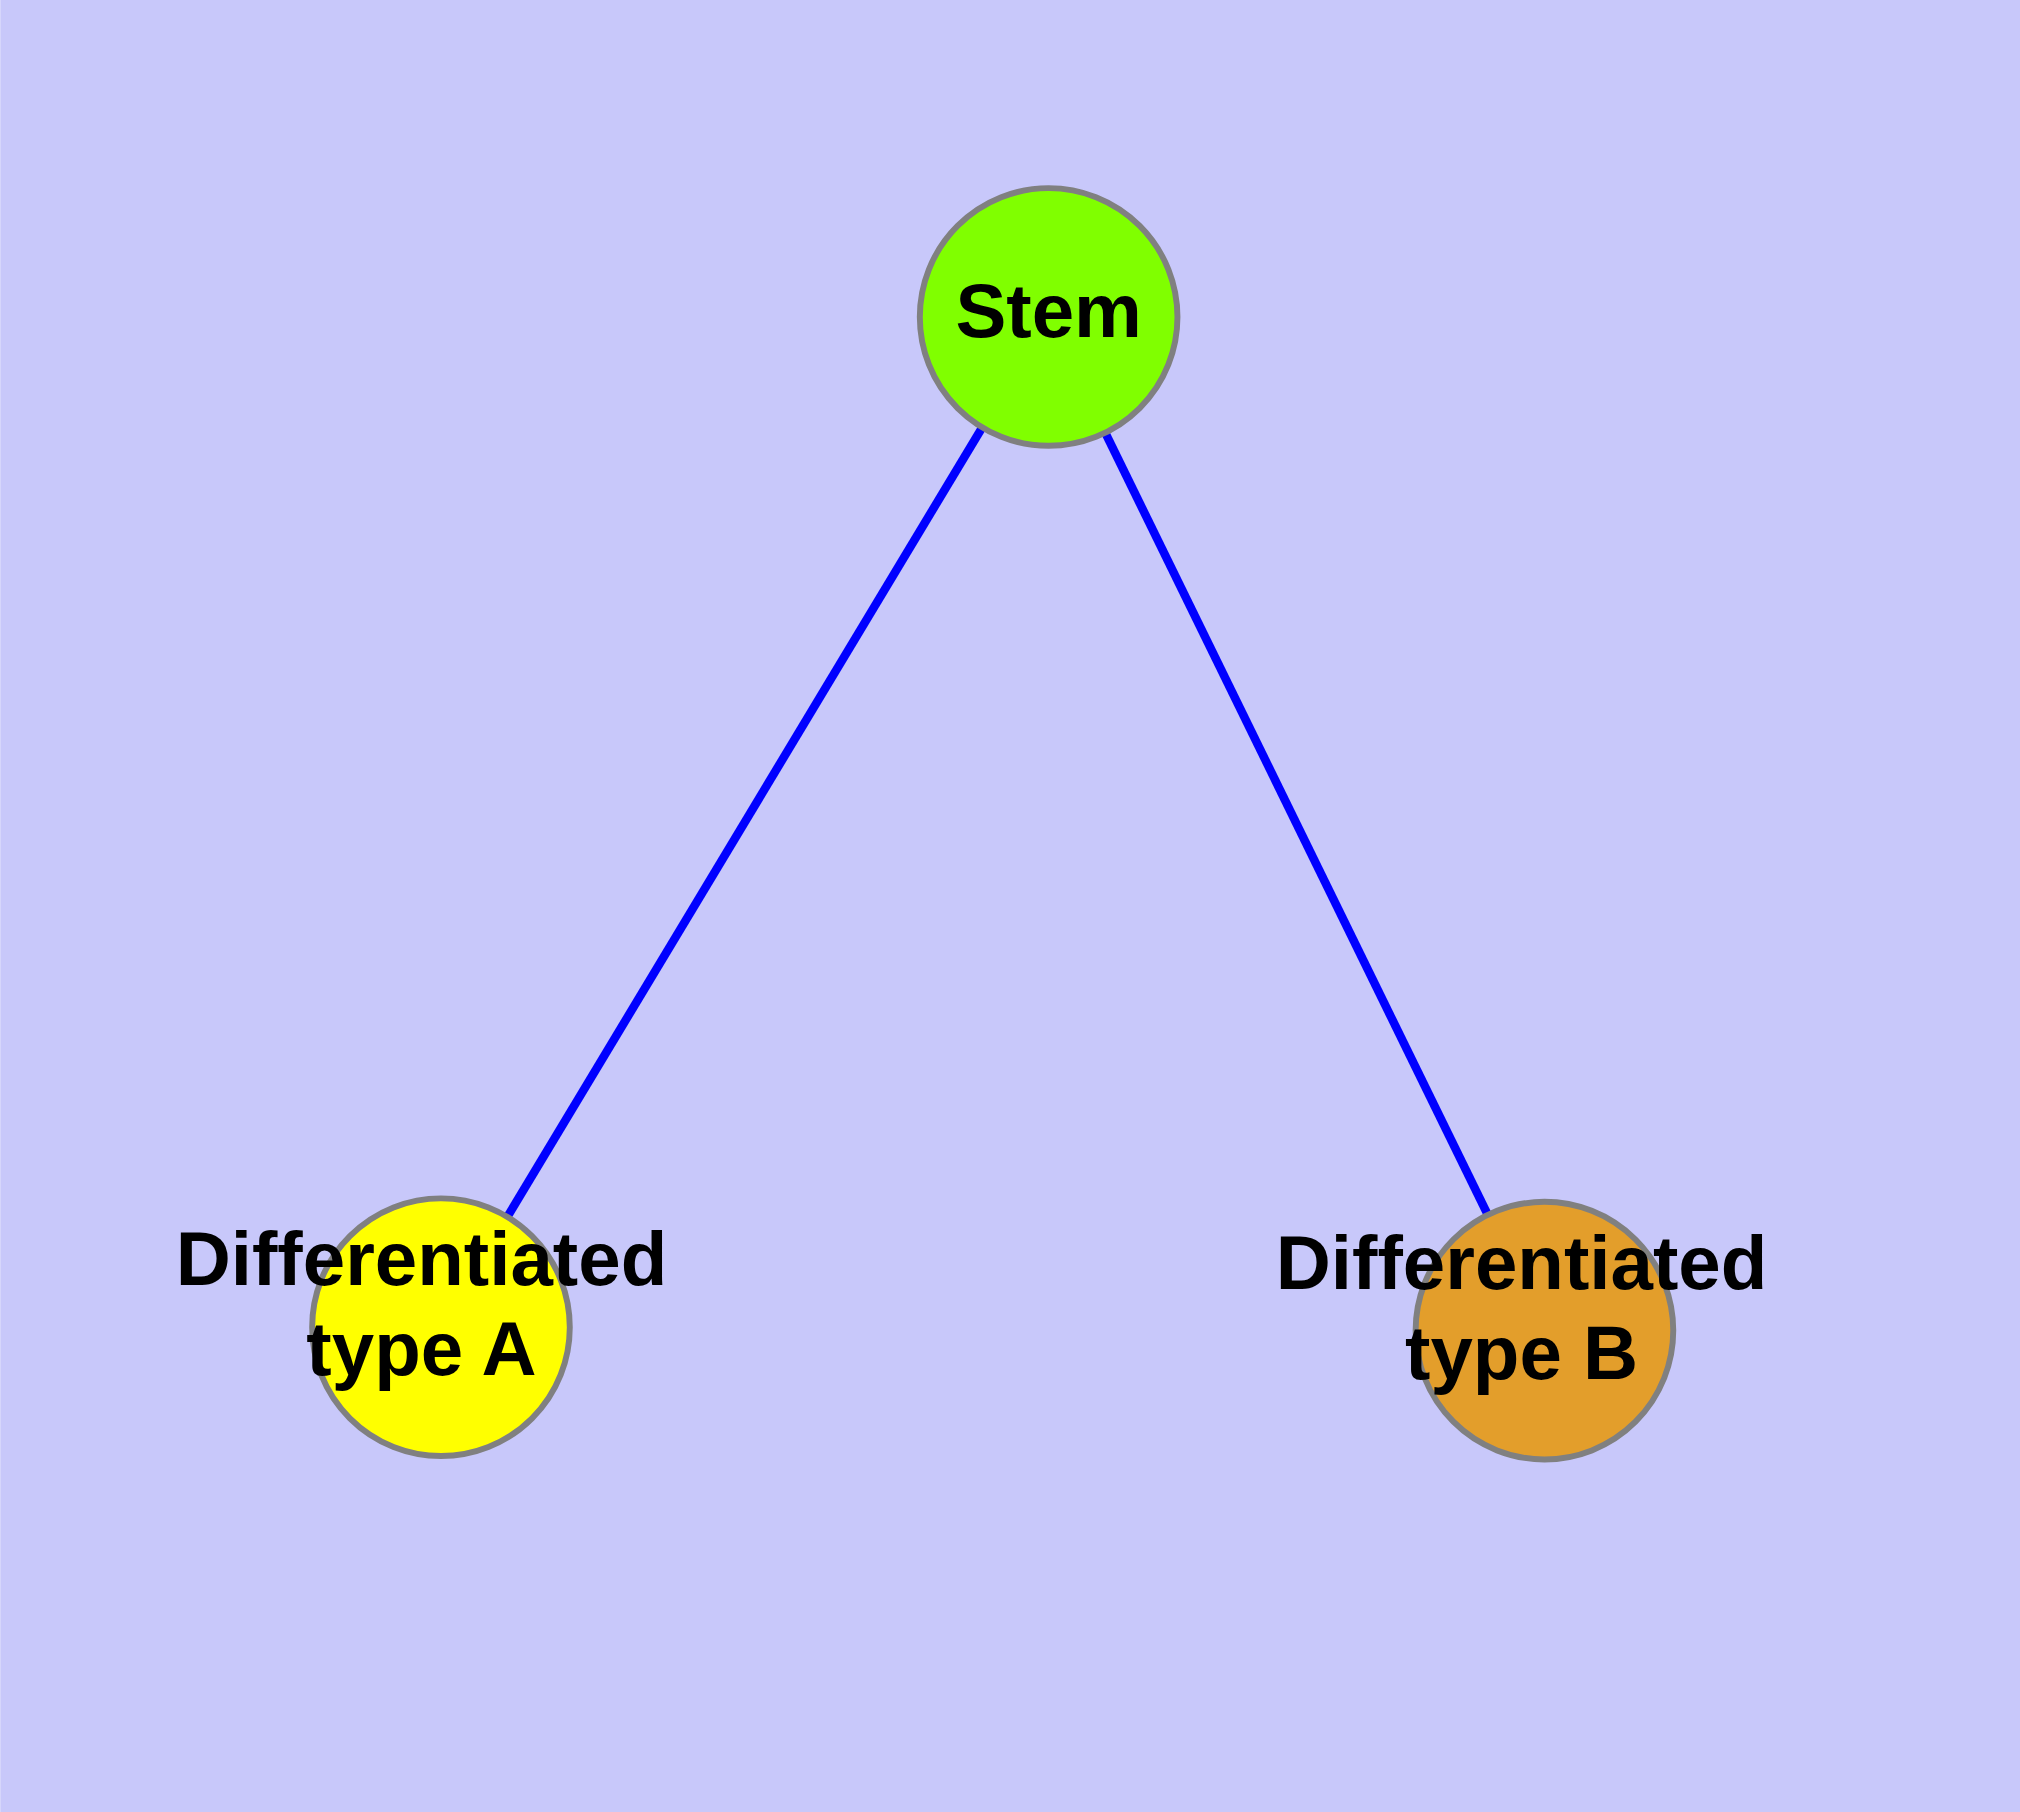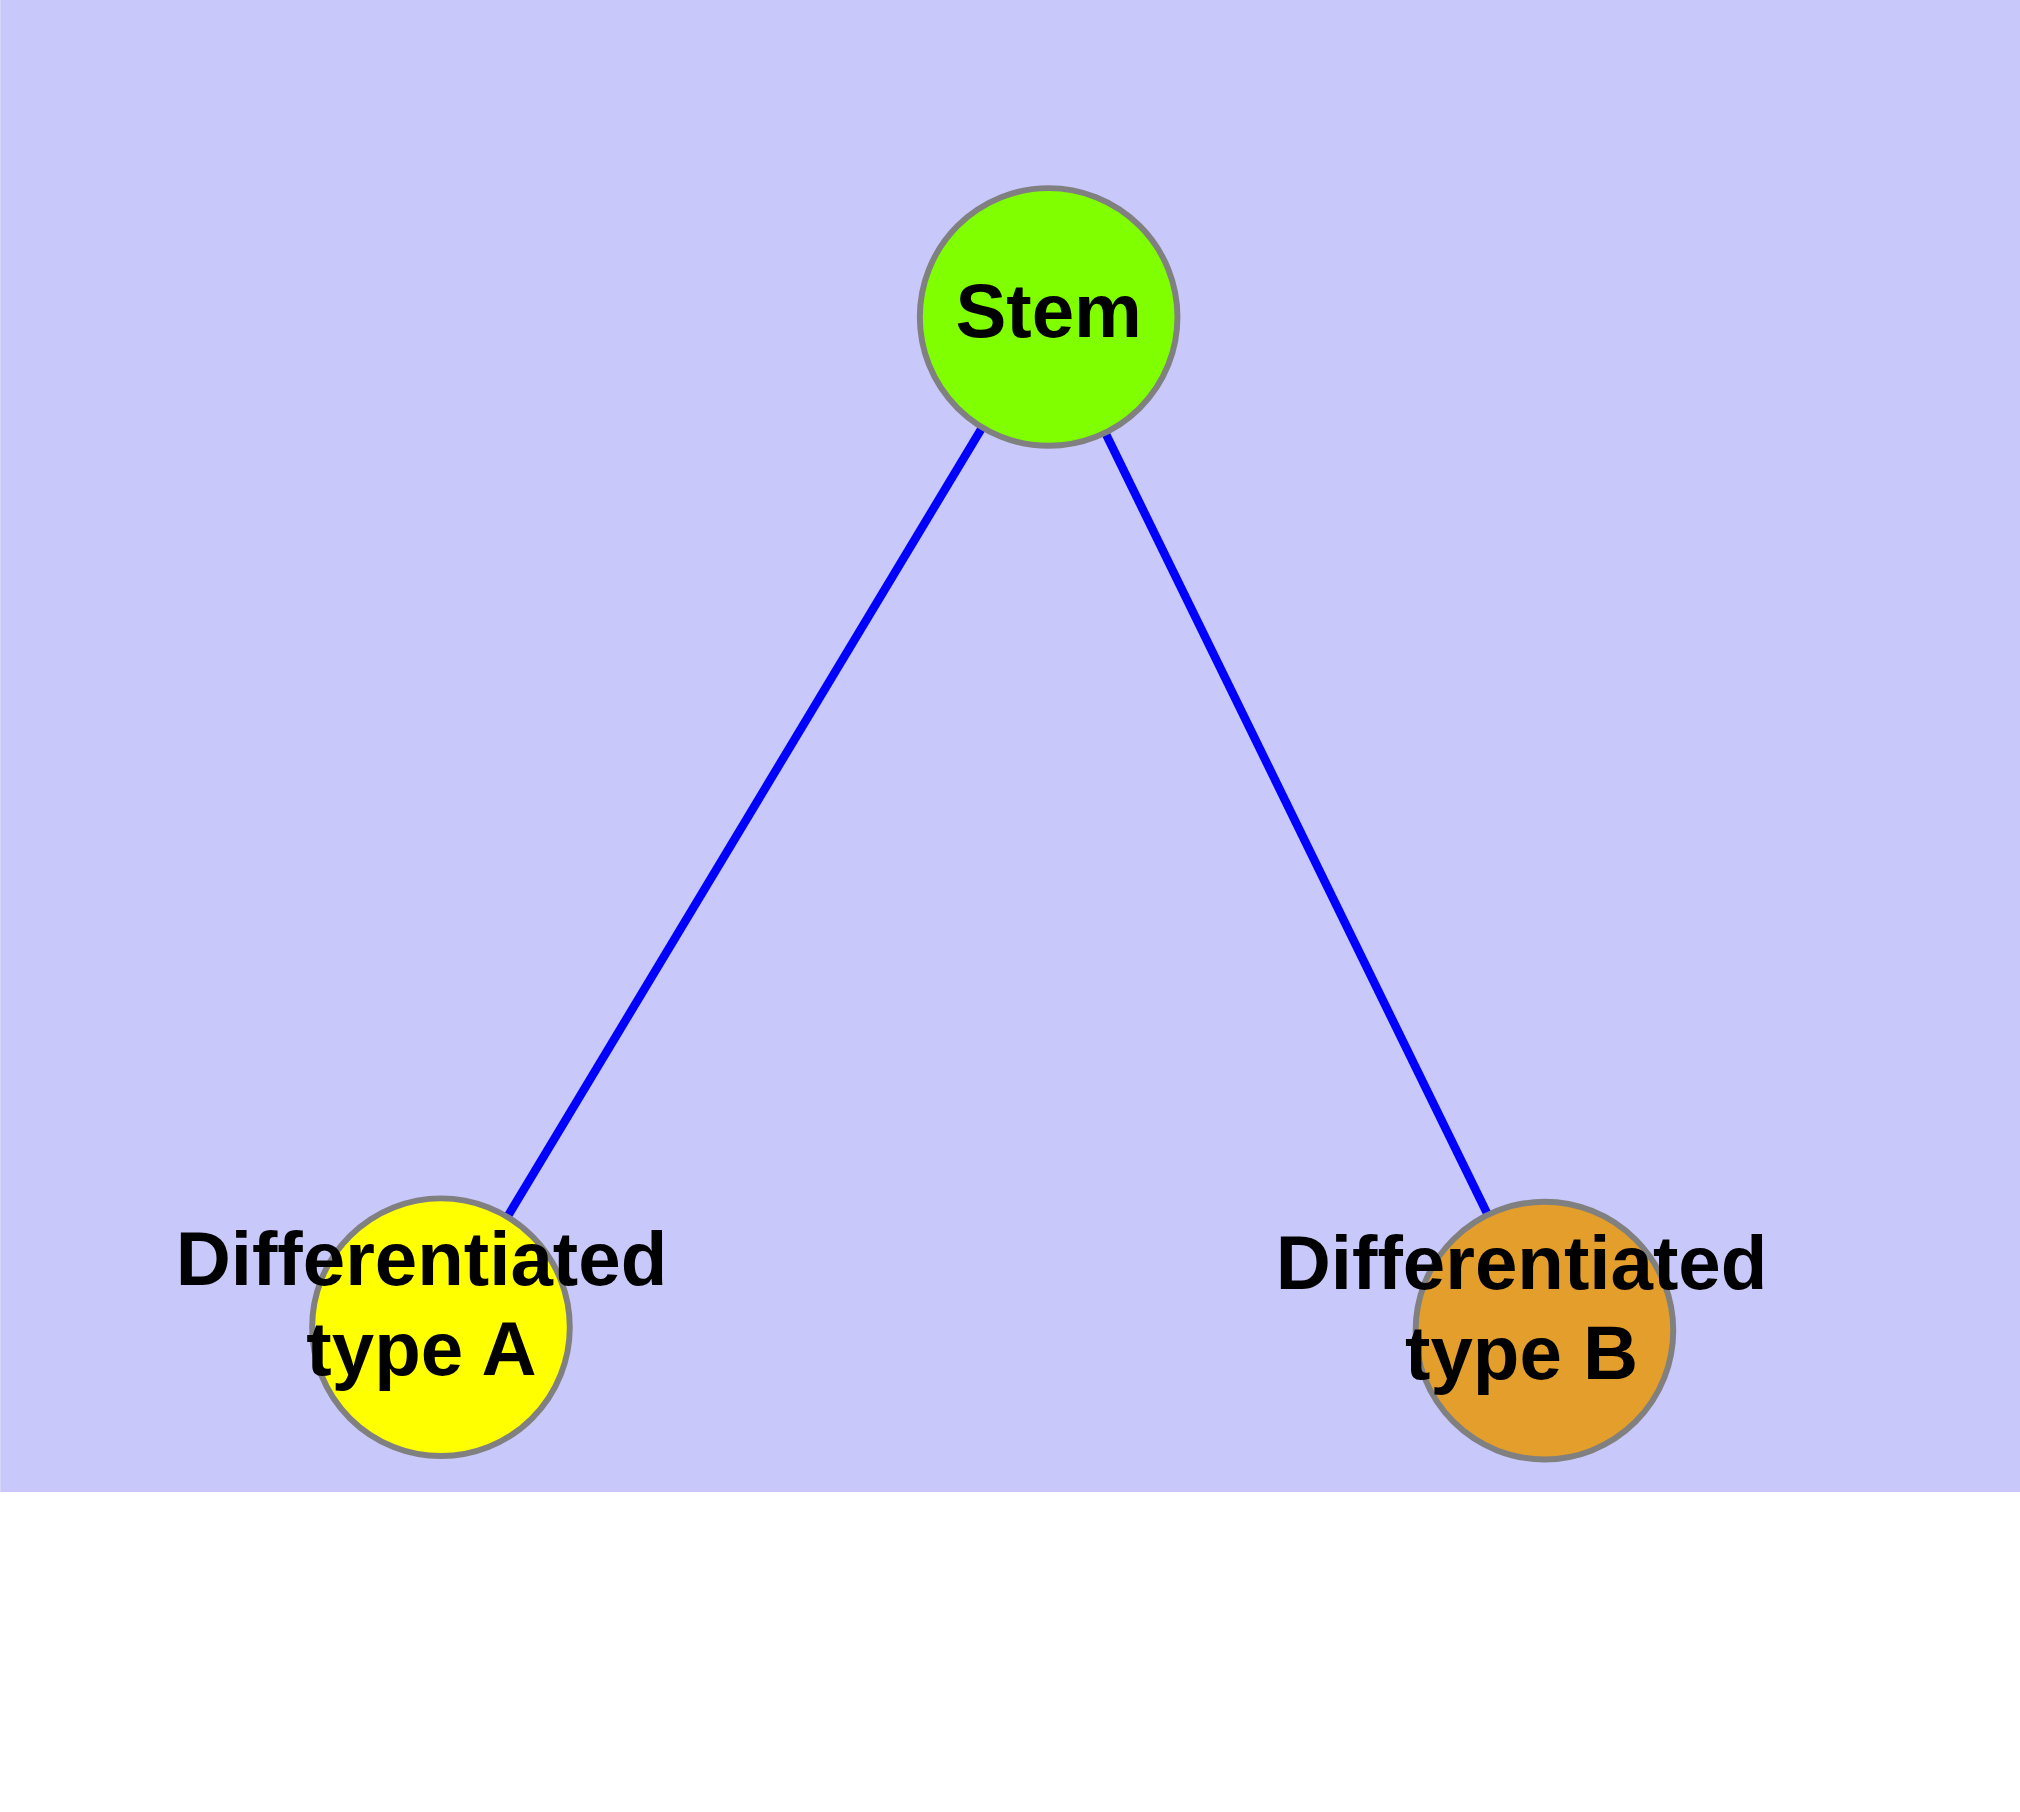--- a/index.html
+++ b/index.html
@@ -34,21 +34,21 @@
     font-weight: bold;
     font-size: 90px;
     fill: #000000;
     text-anchor: middle;
     dominant-baseline: middle;
   }
 </style>
 </head>
 <body>
 
-<div id="canvas" style="width: 2021px; height: 1492px;">
+<div id="canvas" style="width: 2021px; height: 1812px;">
   <svg id="graph-svg" viewBox="0 0 2384 2138" xmlns="http://www.w3.org/2000/svg">
 
     <rect id="bg-rect" x="0" y="0" width="2384" height="2138" fill="#c8c8fa"></rect>
 
     <g id="edges-group">
         <line x1="1237" y1="374" x2="520" y2="1566" stroke="#0000ff" stroke-width="10" class="edge-line"></line>
         <line x1="1237" y1="374" x2="1822" y2="1570" stroke="#0000ff" stroke-width="10" class="edge-line"></line>
       </g>
     <g id="nodes-group">
         <circle cx="1237" cy="374" r="152" fill="#80ff00" stroke="#808080" stroke-width="7" class="node-circle"></circle>

